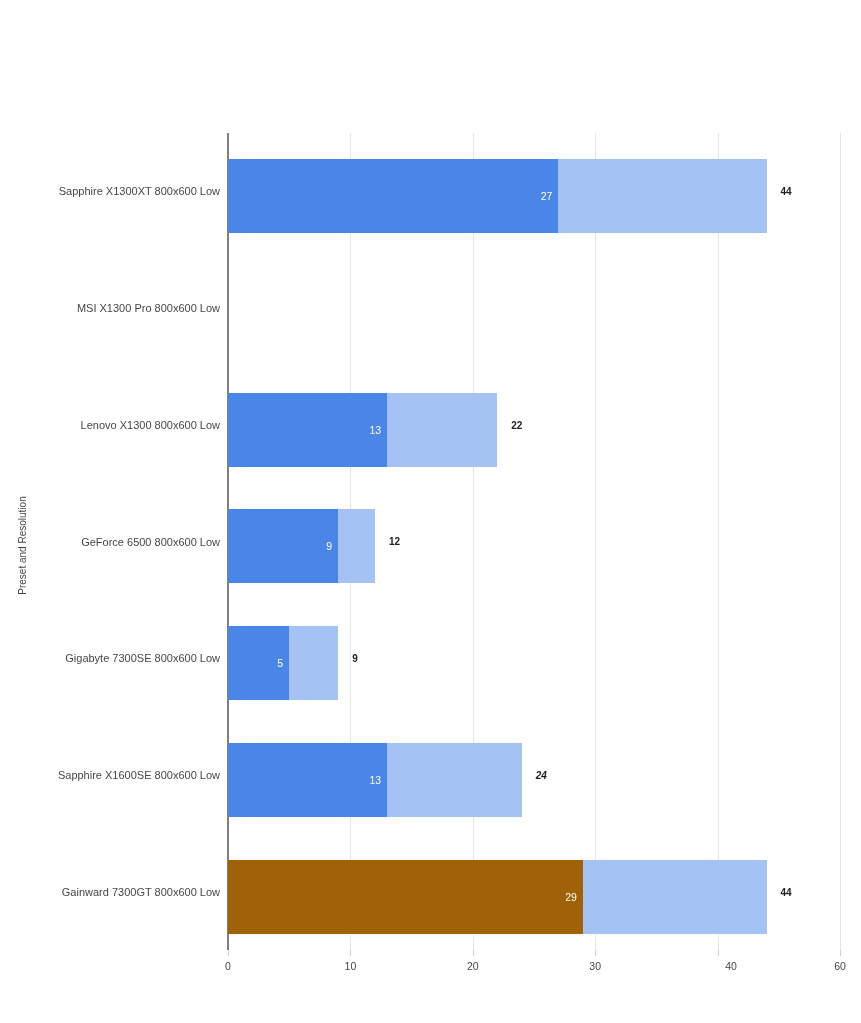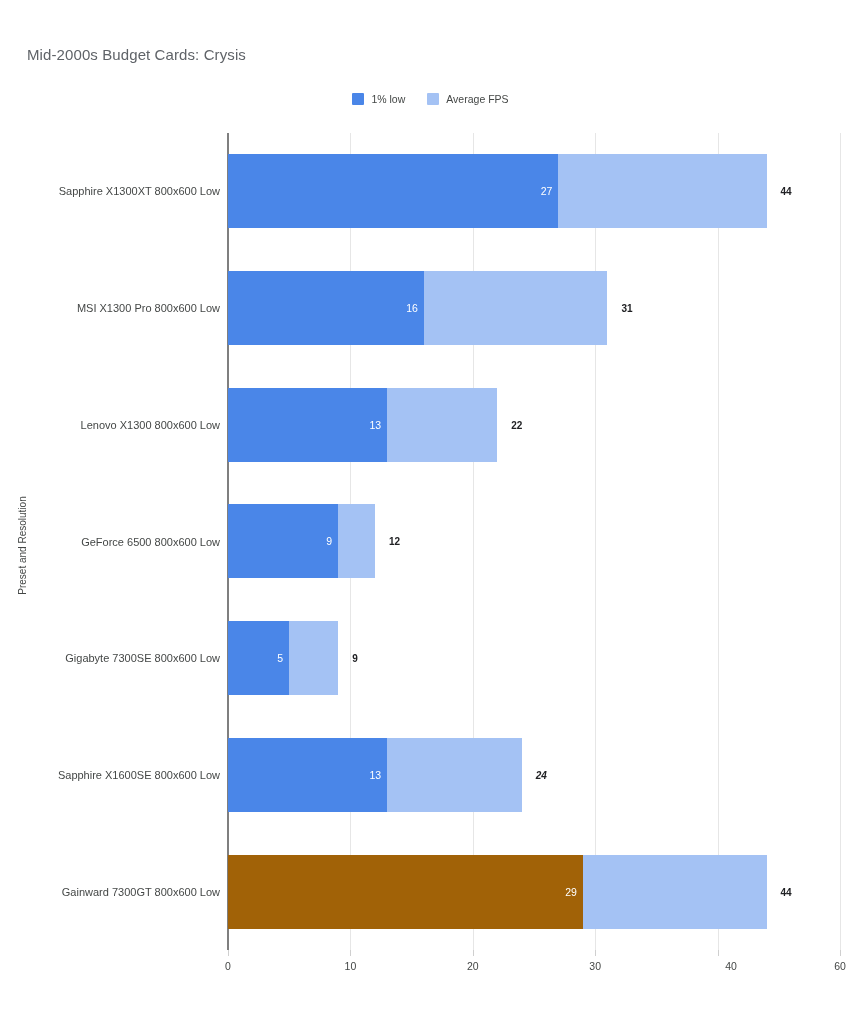--- a/index.html
+++ b/index.html
@@ -110,21 +110,21 @@
     display: flex;
     align-items: center;
   }
   .bar-wrap {
     position: absolute;
     left: 0;
     top: 50%;
     transform: translateY(-50%);
     height: 64px;
     display: flex;
-    align-items: center;
+    align-items: flex-start;
   }
   .seg {
     position: relative;
     height: 74px;
     display: flex;
     align-items: center;
     justify-content: flex-end;
   }
   .seg-low { background: #4a86e8; }
   .seg-avg { background: #a4c2f4; }
@@ -185,32 +185,21 @@
     color: #444746;
     transform: translateX(-50%);
     white-space: nowrap;
   }
 </style>
 </head>
 <body>
 
 <div id="chart-root">
 
-  <div id="chart-title">Mid-2000s Budget Cards: Crysis</div>
-
-  <div id="legend">
-    <div class="legend-item">
-      <span class="legend-swatch" style="background: rgb(74, 134, 232);"></span>
-      <span class="legend-label">1% low</span>
-    </div>
-    <div class="legend-item">
-      <span class="legend-swatch" style="background: rgb(164, 194, 244);"></span>
-      <span class="legend-label">Average FPS</span>
-    </div>
-  </div>
+
 
   <div id="y-axis-title">Preset and Resolution</div>
 
   <div id="cat-labels">
       <div class="cat-label" style="top: 58.3571px;">Sapphire X1300XT 800x600 Low</div>
       <div class="cat-label" style="top: 175.071px;">MSI X1300 Pro 800x600 Low</div>
       <div class="cat-label" style="top: 291.786px;">Lenovo X1300 800x600 Low</div>
       <div class="cat-label" style="top: 408.5px;">GeForce 6500 800x600 Low</div>
       <div class="cat-label" style="top: 525.214px;">Gigabyte 7300SE 800x600 Low</div>
       <div class="cat-label" style="top: 641.929px;">Sapphire X1600SE 800x600 Low</div>
@@ -225,29 +214,20 @@
       <div class="gridline" style="left: 489.6px;"></div>
       <div class="gridline" style="left: 612px;"></div>
       <div class="row" style="top: 0px;">
         <div class="bar-wrap">
           <div class="seg seg-low" style="width: 330.48px; background: rgb(74, 134, 232);">
             <span class="seg-value">27</span>
           </div>
           <div class="seg seg-avg" style="width: 208.08px; background: rgb(164, 194, 244);"></div>
         </div>
         <div class="total-label" style="left: 552.56px;">44</div>
-      </div>
-      <div class="row" style="top: 116.714px;">
-        <div class="bar-wrap">
-          <div class="seg seg-low" style="width: 195.84px; background: rgb(74, 134, 232);">
-            <span class="seg-value">16</span>
-          </div>
-          <div class="seg seg-avg" style="width: 183.6px; background: rgb(164, 194, 244);"></div>
-        </div>
-        <div class="total-label" style="left: 393.44px;">31</div>
       </div>
       <div class="row" style="top: 233.429px;">
         <div class="bar-wrap">
           <div class="seg seg-low" style="width: 159.12px; background: rgb(74, 134, 232);">
             <span class="seg-value">13</span>
           </div>
           <div class="seg seg-avg" style="width: 110.16px; background: rgb(164, 194, 244);"></div>
         </div>
         <div class="total-label" style="left: 283.28px;">22</div>
       </div>

